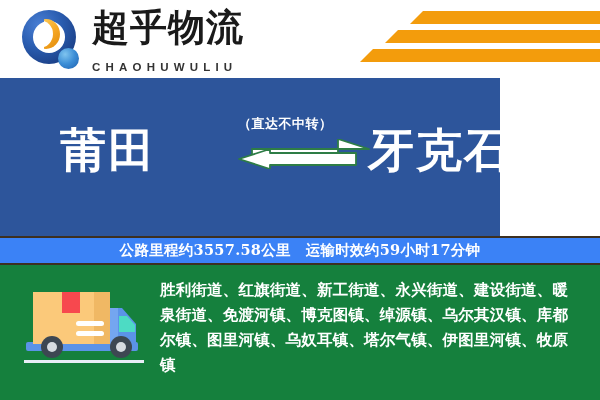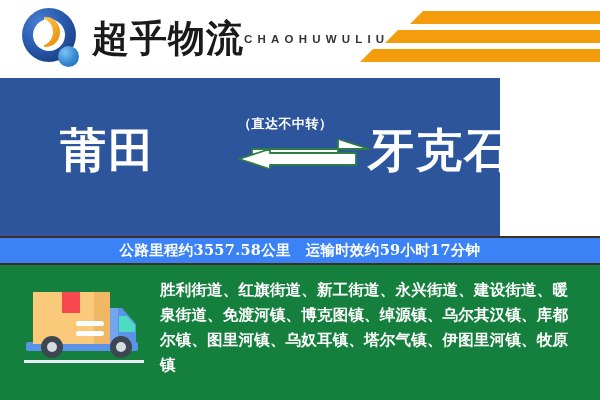--- a/index.html
+++ b/index.html
@@ -76,21 +76,21 @@
   }
   .logo-dot {
     position: absolute;
     left: 36px; top: 40px;
     width: 21px; height: 21px;
     border-radius: 50%;
     background: radial-gradient(circle at 34% 30%, #7fc4ef 0%, #3c8ed6 48%, #1c5fae 100%);
   }
   .logo-text {
     display: flex;
-    flex-direction: row;
+    flex-direction: column;
     justify-content: center;
     padding-top: 2px;
   }
   .logo-cn {
     font-family: "DejaVu Serif", "Liberation Serif", serif;
     font-size: 37px;
     font-weight: bold;
     color: #1a1a1a;
     line-height: 1.05;
     letter-spacing: 1px;

